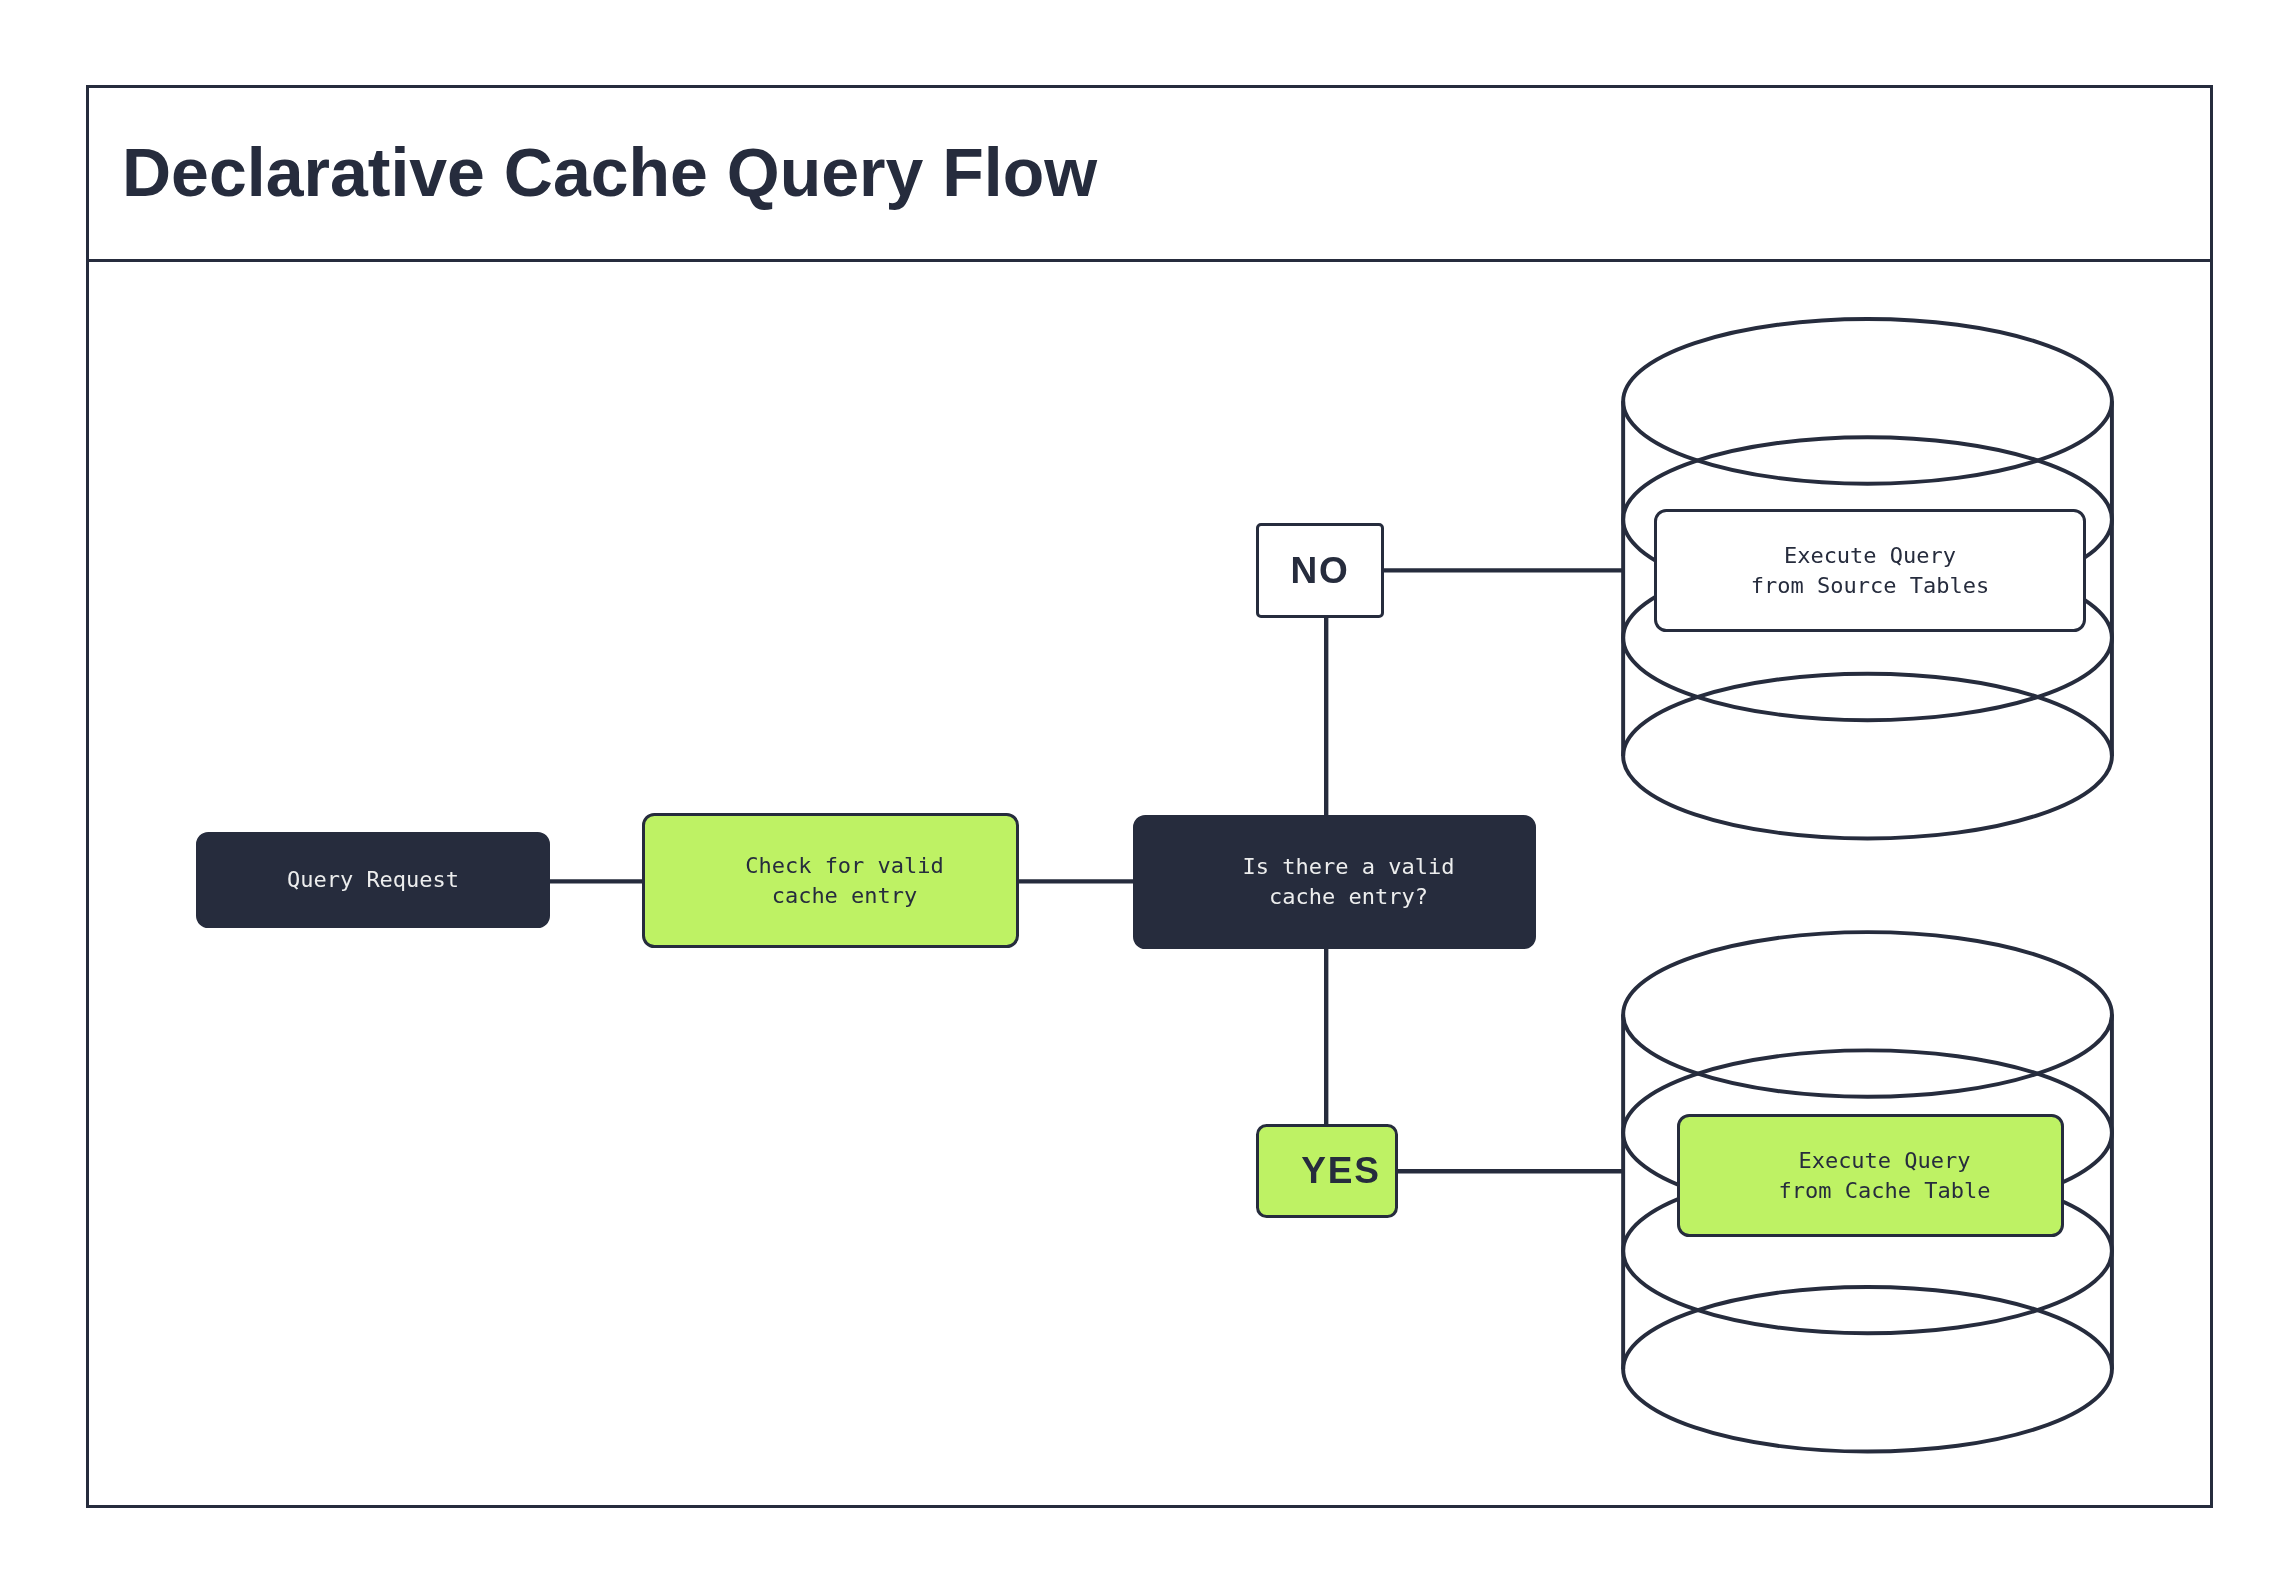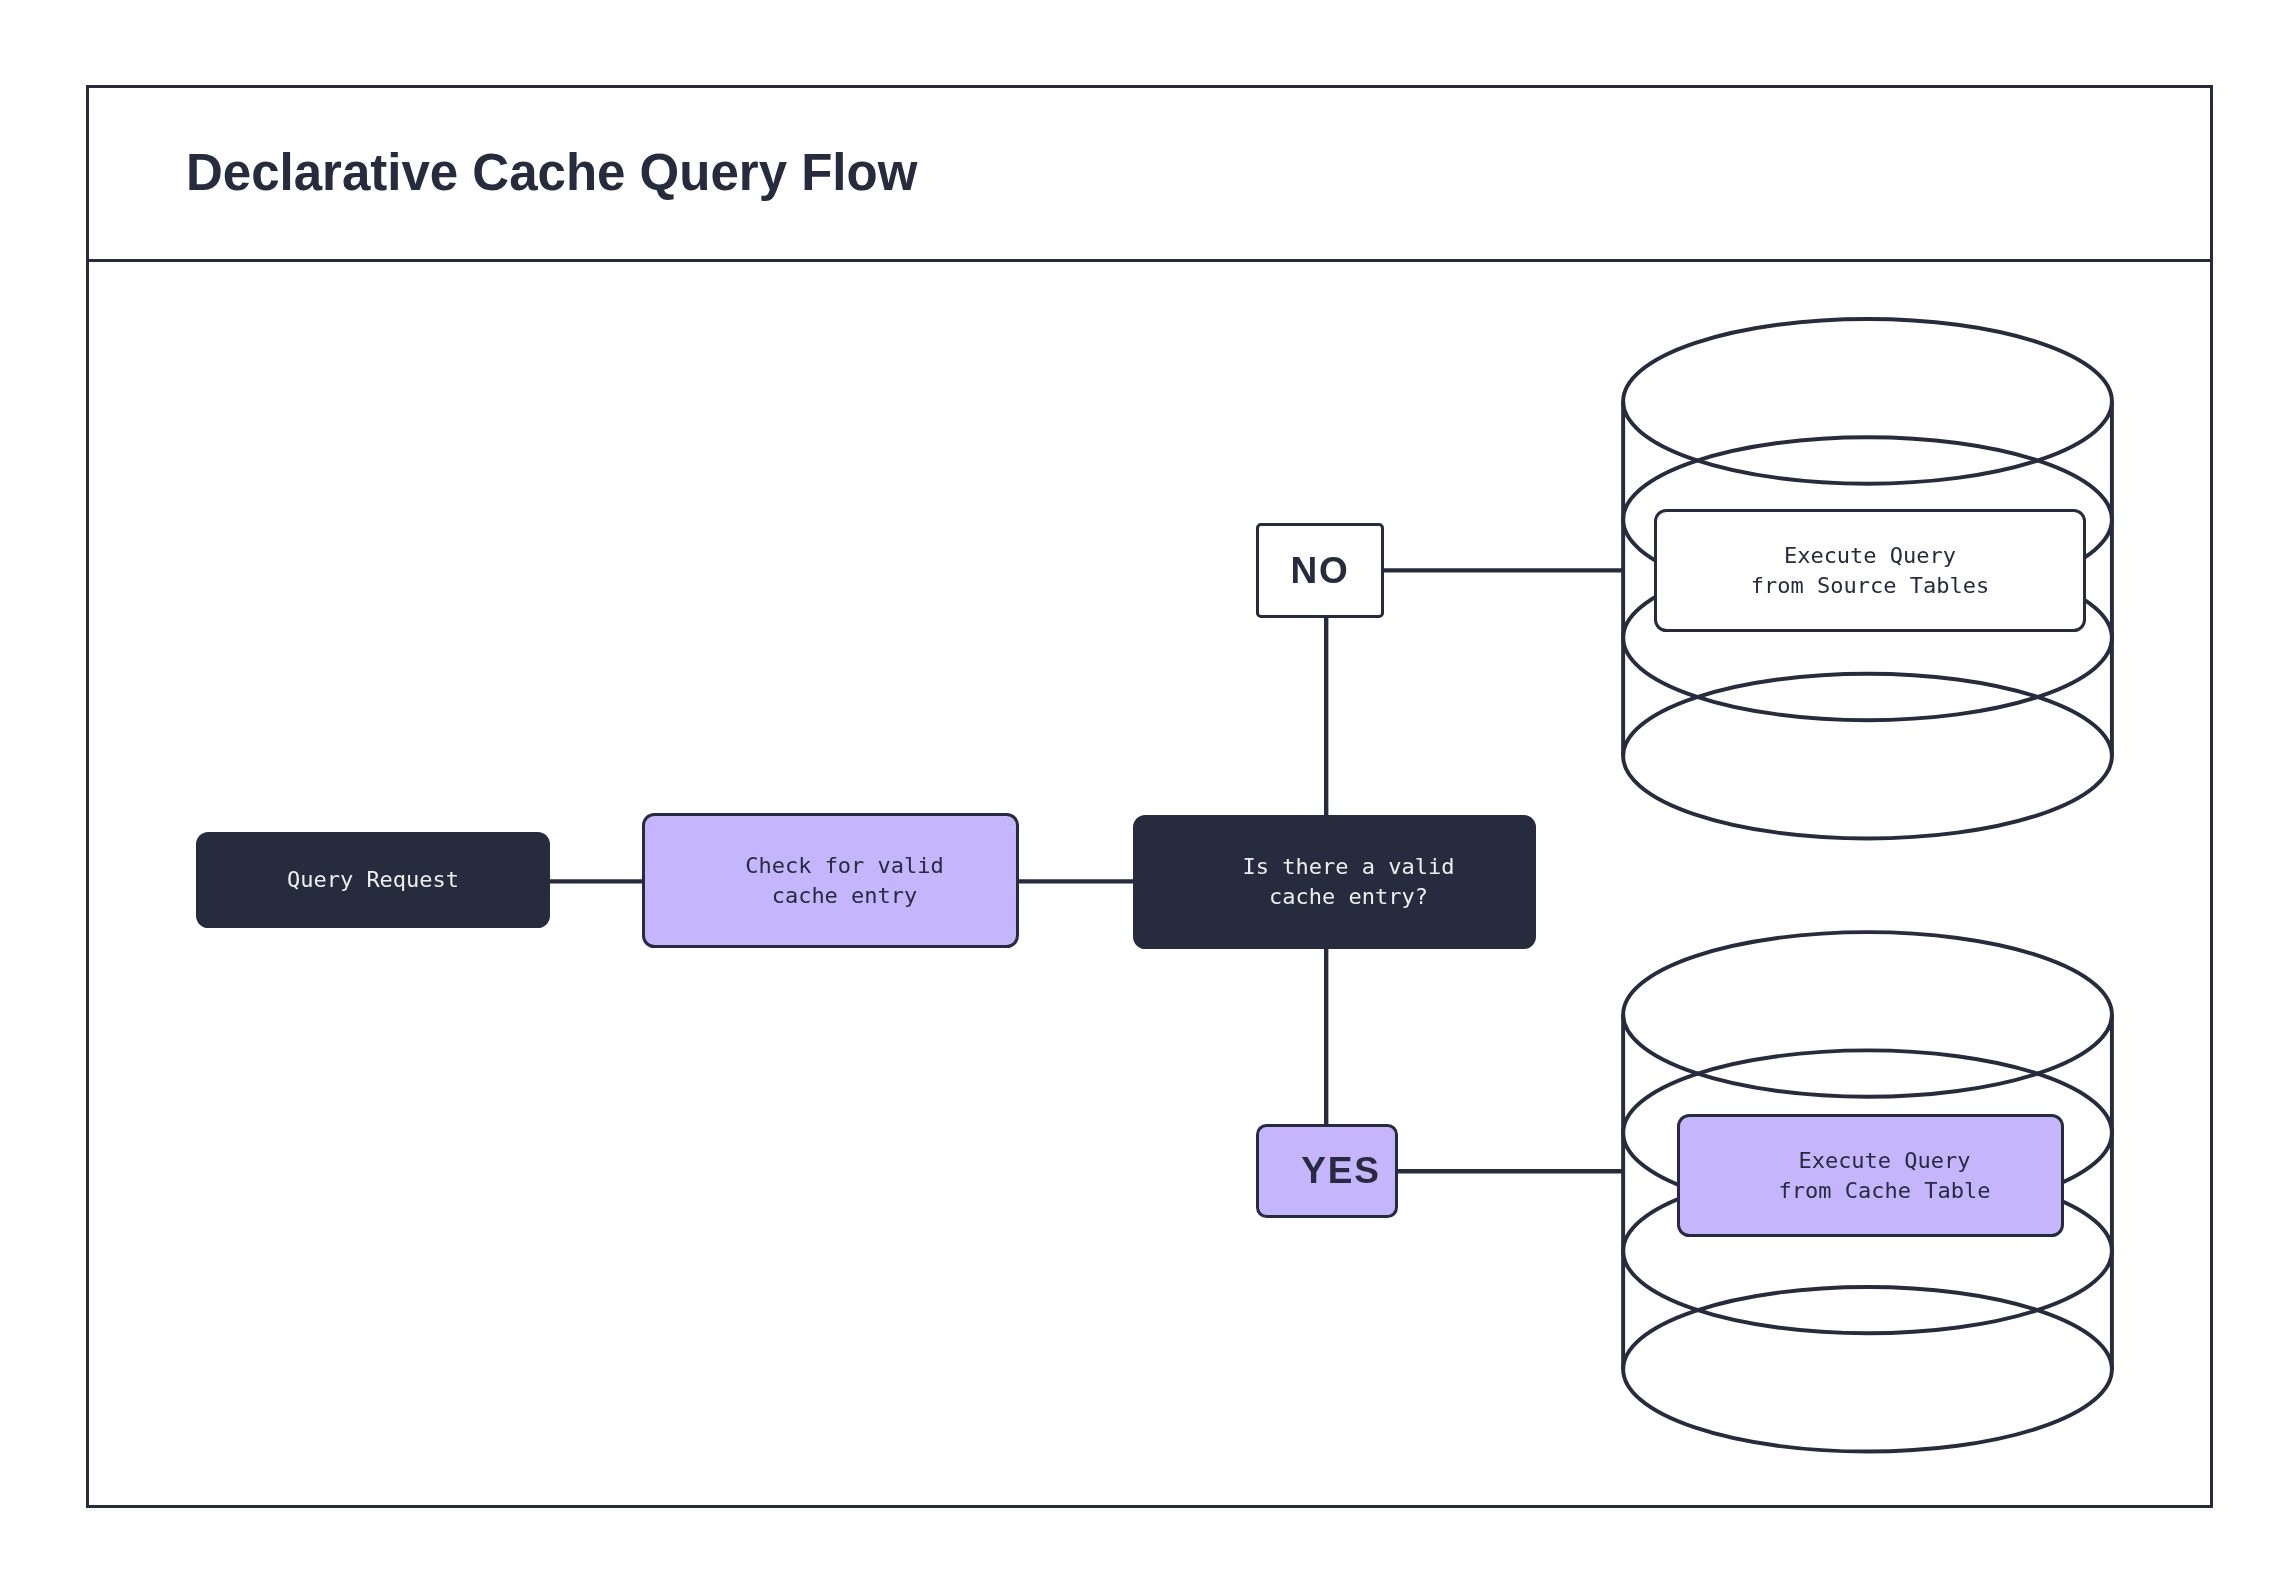--- a/index.html
+++ b/index.html
@@ -32,22 +32,22 @@
     top: 85px;
     width: 2127px;
     height: 177px;
     box-sizing: border-box;
     border-bottom: 3.5px solid #262c3d;
     display: flex;
     align-items: center;
   }
   .title {
     margin: 0;
-    padding-left: 100px;
-    font-size: 51px;
+    padding-left: 36px;
+    font-size: 68px;
     font-weight: 700;
     letter-spacing: 0px;
     color: #262c3d;
     font-family: "Liberation Sans", sans-serif;
   }
 
   
   .wire-layer {
     position: absolute;
     left: 0;
@@ -71,21 +71,21 @@
     font-family: "DejaVu Sans Mono", monospace;
     font-size: 22px;
     line-height: 1.35;
   }
   .node--dark {
     background: #262c3d;
     border: 3.5px solid #262c3d;
   }
   .node--dark .node-label { color: #eceded; }
   .node--green {
-    background: #c4b5fd;
+    background: #bef264;
     border: 3.5px solid #262c3d;
     padding-left: 28px;
   }
   .node--green .node-label { color: #262c3d; }
   .node--white {
     background: #ffffff;
     border: 3.5px solid #262c3d;
   }
   .node--white .node-label { color: #262c3d; }
 

